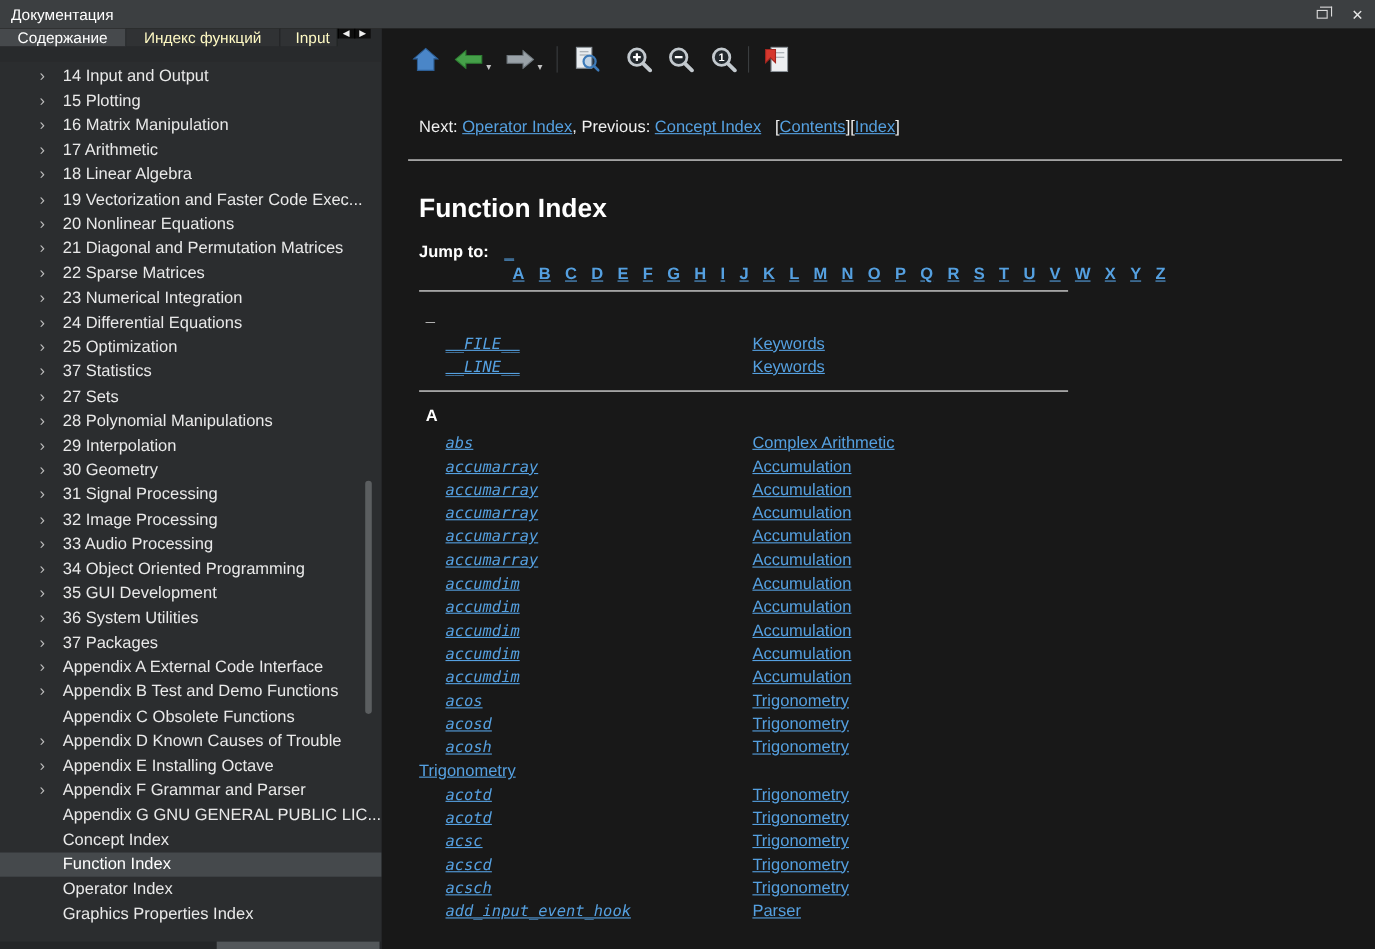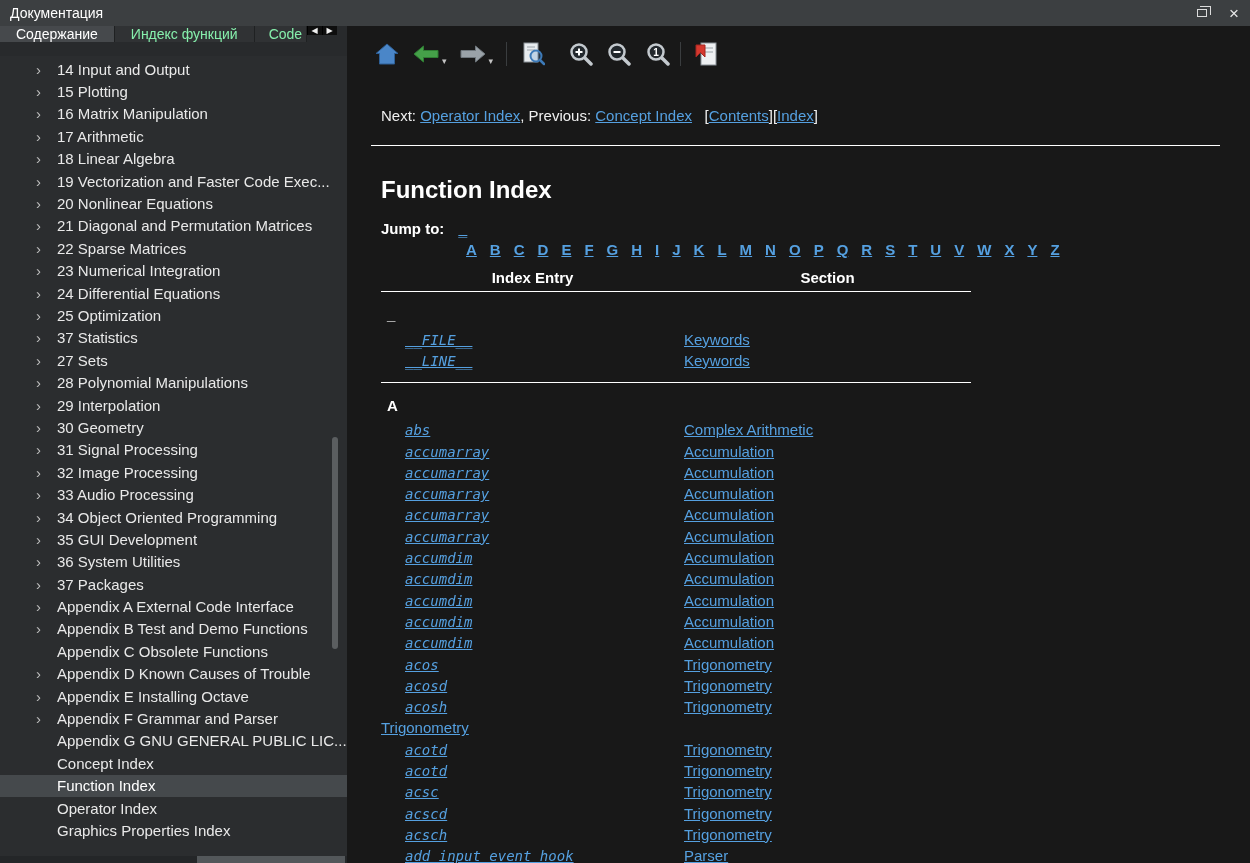--- a/index.html
+++ b/index.html
@@ -19,21 +19,21 @@
   .close-glyph { font-size:17px; line-height:17px; }
 
   
   .main { flex:1; display:flex; min-height:0; }
   .left { flex:0 0 347px; width:347px; background:var(--sidebar-bg,#2b2d2f); display:flex;
           flex-direction:column; position:relative; overflow:hidden; }
   .right { flex:1; min-width:0; background:var(--content-bg,#181818); display:flex; flex-direction:column; }
 
   
   .tabbar { flex:0 0 30px; background:#282a2c; display:flex; align-items:flex-start; }
-  .tab { display:flex; align-items:center; padding:0 16px; font-size:14px; color:#86efac;
+  .tab { display:flex; align-items:center; padding:0 16px; font-size:14px; color:#fef9c3;
          background:#303234; border-right:1px solid #1f2122; white-space:nowrap; }
   .tab.active { background:#46494c; color:#ffffff; }
   .tab.cut { width:52px; padding:0 0 0 14px; overflow:hidden; }
   .tab-scroll { width:15px; background:#0e0e0e; color:#f0f0f0; display:flex; align-items:center;
                 justify-content:center; font-size:8px; border-left:1px solid #000; }
   .tab-scroll:first-of-type { margin-left:auto; }
 
   
   .tree { flex:1; overflow:hidden; padding-top:2px; }
   .tree-row { height:22.4px; display:flex; align-items:center; padding-left:36px; color:#e9e9e9;
@@ -95,21 +95,21 @@
 
     <div class="left">
       <div class="tabbar">
         <div class="tab active">
             <span>Содержание</span>
           </div>
         <div class="tab">
             <span>Индекс функций</span>
           </div>
         <div class="tab cut">
-            <span>Code</span>
+            <span>Input</span>
           </div>
         <div class="tab-scroll">
             <span>◀</span>
           </div>
         <div class="tab-scroll">
             <span>▶</span>
           </div>
       </div>
       <div class="tree" id="tree">
           <div class="tree-row">
@@ -329,24 +329,20 @@
 
         <h1 class="page-title">Function Index</h1>
 
         <div class="jumpline">
           <span class="jump-label">Jump to:</span><a class="link">_</a>
         </div>
 
         <div class="letters" id="letters"><a class="letter">A</a><a class="letter">B</a><a class="letter">C</a><a class="letter">D</a><a class="letter">E</a><a class="letter">F</a><a class="letter">G</a><a class="letter">H</a><a class="letter">I</a><a class="letter">J</a><a class="letter">K</a><a class="letter">L</a><a class="letter">M</a><a class="letter">N</a><a class="letter">O</a><a class="letter">P</a><a class="letter">Q</a><a class="letter">R</a><a class="letter">S</a><a class="letter">T</a><a class="letter">U</a><a class="letter">V</a><a class="letter">W</a><a class="letter">X</a><a class="letter">Y</a><a class="letter">Z</a></div>
 
         <div class="index-table">
-          <div class="theader">
-            <div>Index Entry</div>
-            <div>Section</div>
-          </div>
           <div class="thr"></div>
           <div id="table-body">
               <div class="group-letter">_</div>
               <div class="irow">
                 <div class="c1"><a class="entry-link">__FILE__</a></div>
                 <div class="c2"><a class="section-link">Keywords</a></div>
               </div>
               <div class="irow">
                 <div class="c1"><a class="entry-link">__LINE__</a></div>
                 <div class="c2"><a class="section-link">Keywords</a></div>

